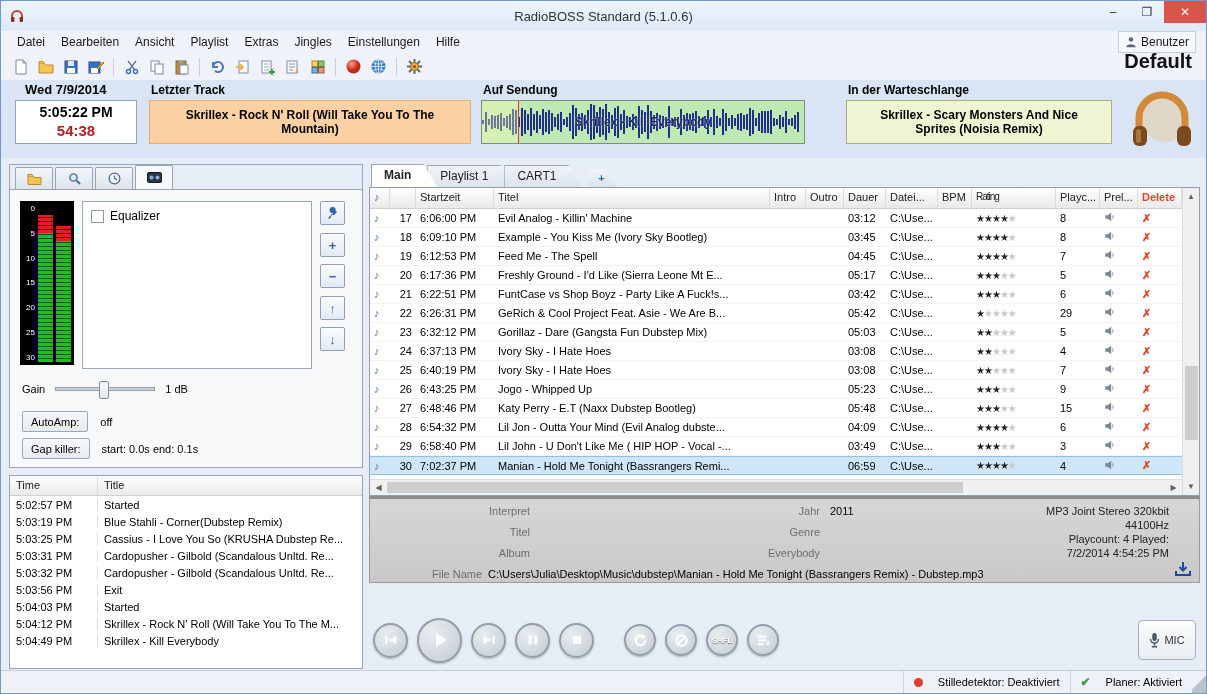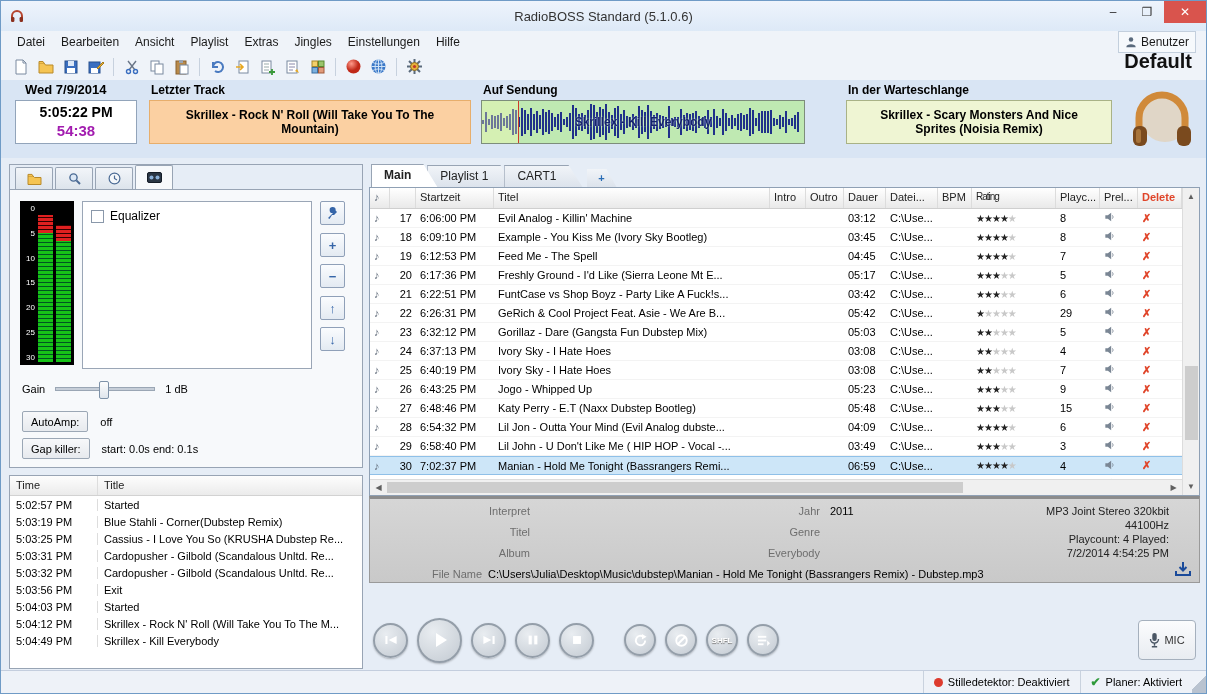--- a/index.html
+++ b/index.html
@@ -29,21 +29,21 @@
     display:flex; align-items:center; padding-left:8px; gap:2px; }
   .tool { width:23px; height:23px; display:flex; align-items:center; justify-content:center; border-radius:2px; }
   .tsep { width:1px; height:18px; background:#c7d1de; margin:0 4px; }
   .default-label { position:absolute; right:14px; top:49px; font-size:20px; font-weight:bold; color:#111; }
   
   .header { position:absolute; top:79px; left:0; right:0; height:78px; background:#d9e5f4; }
   .hlabel { position:absolute; font-weight:bold; font-size:12px; color:#000; }
   .clockbox { position:absolute; left:14px; top:20px; width:122px; height:44px; background:#fff;
     border:1px solid #92a4ba; text-align:center; padding-top:2px; }
   .clock-time { font-size:14px; font-weight:bold; line-height:19px; }
-  .clock-count { font-size:15px; font-weight:bold; color:#a21caf; line-height:18px; }
+  .clock-count { font-size:15px; font-weight:bold; color:#b91c1c; line-height:18px; }
   .lasttrack { position:absolute; left:148px; top:20px; width:322px; height:44px; background:#fbd0a2;
     border:1px solid #e7ae6c; display:flex; align-items:center; justify-content:center; text-align:center;
     font-weight:bold; font-size:12px; padding:0 10px; line-height:14px; }
   .wave { position:absolute; left:480px; top:20px; width:324px; height:44px; background:#bfe9b2;
     border:1px solid #7d8d7b; overflow:hidden; }
   .wave-bars { position:absolute; inset:0; display:flex; align-items:center; }
   .wbar { width:2px; margin-right:1px; background:#20318a; flex:none; }
   .wave-played { position:absolute; left:0; top:0; bottom:0; width:11.3%; background:rgba(255,255,180,.35); }
   .wave-cursor { position:absolute; left:11.3%; top:0; bottom:0; width:1px; background:#d03a2a; }
   .wave-title { position:absolute; inset:0; display:flex; align-items:center; justify-content:center;
@@ -150,21 +150,21 @@
     box-shadow:0 1px 2px rgba(0,0,0,.25); }
   .tbtn.big { width:45px; height:45px; }
   .tgap { width:12px; flex:none; }
   .shfl-text { color:#fff; font-weight:bold; font-size:8px; text-shadow:0 1px 1px #777; }
   .micbtn { margin-left:auto; margin-right:4px; width:58px; height:40px; border:1px solid #a5b0bd; border-radius:4px;
     background:linear-gradient(#fbfcfd,#e8ecf1); display:flex; align-items:center; justify-content:center; gap:4px;
     font-size:11px; color:#333; }
   
   .statusbar { position:absolute; left:0; right:0; bottom:0; height:23px; background:#eef2f8;
     border-top:1px solid #c4cede; display:flex; align-items:center; }
-  .sbseg { height:100%; display:flex; align-items:center; gap:5px; padding:0 10px; border-left:1px solid #c9d2de; font-size:11px; }
+  .sbseg { height:100%; display:flex; align-items:center; gap:15px; padding:0 10px; border-left:1px solid #c9d2de; font-size:11px; }
   .sbfill { flex:1; }
   .reddot { width:9px; height:9px; border-radius:50%; background:#dd3b2e; }
   .greencheck { color:#2f9a3a; font-weight:bold; font-size:12px; }
   .grip { width:14px; height:100%; background:
     linear-gradient(135deg, transparent 50%, #b9c3d0 50%) ; }
 </style>
 </head>
 <body>
 
 <div class="titlebar">

